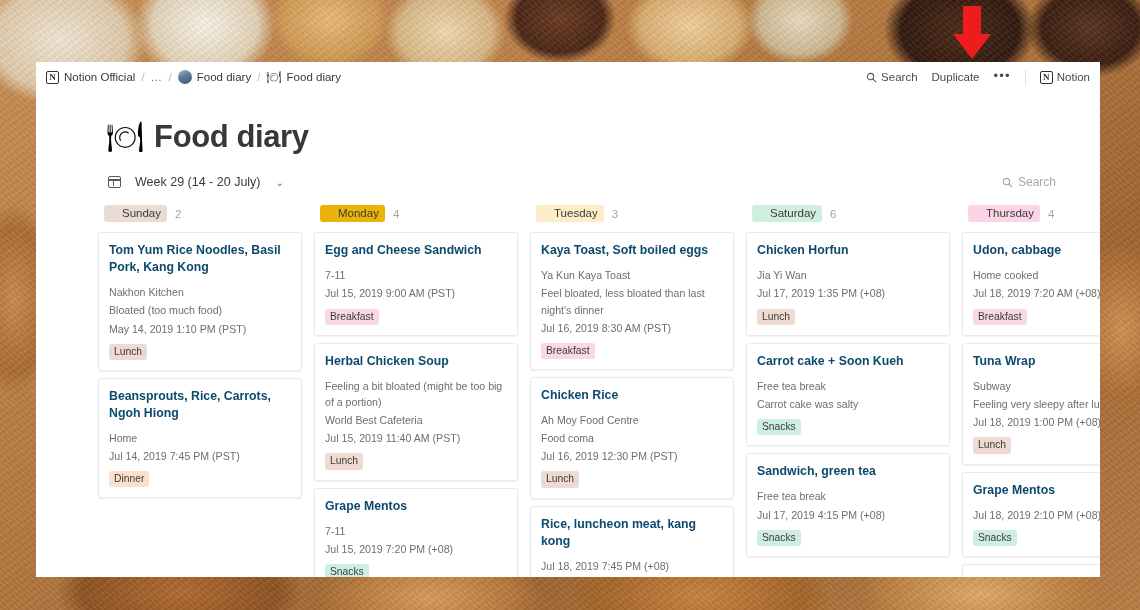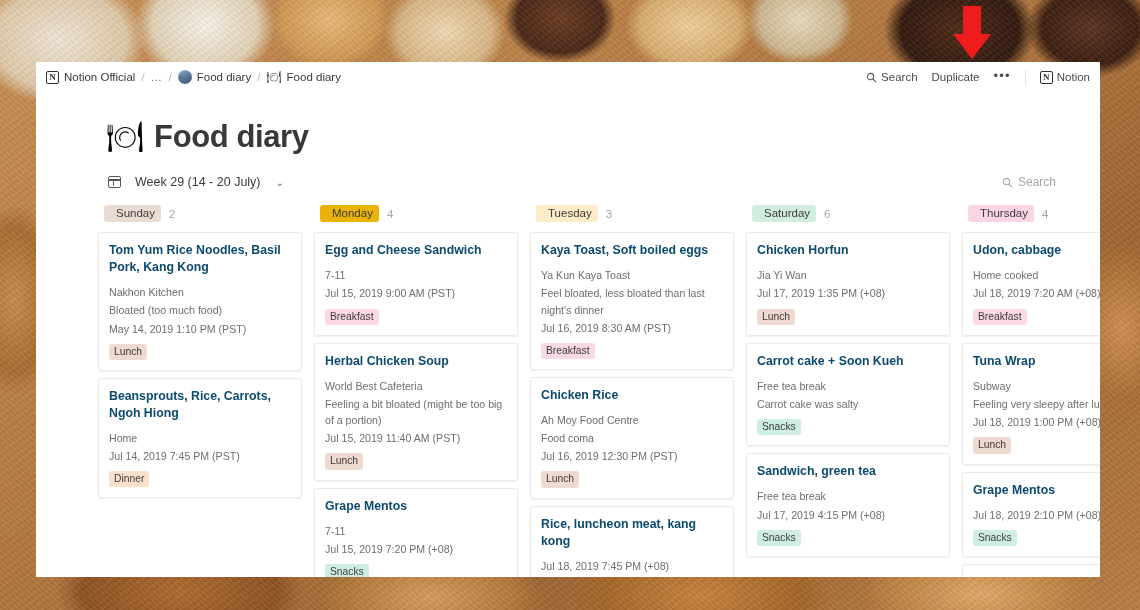--- a/index.html
+++ b/index.html
@@ -136,21 +136,21 @@
     margin-top: 14px;
     gap: 0px;
     align-items: flex-start;
   }
   .column { width: 216px; flex: none; padding-right: 12px; }
   .col-head {
     display: flex; align-items: center; gap: 8px;
     padding: 0 0 10px 6px;
   }
   .col-badge {
-    font-size: 11.5px; padding: 1px 6px 2px 12px; border-radius: 3px;
+    font-size: 11.5px; padding: 1px 6px 2px 18px; border-radius: 3px;
     color: #3d3b39; line-height: 1.25; white-space: nowrap;
   }
   .col-count { font-size: 11.5px; color: #a5a49f; }
 
   .card {
     background: #fff;
     border: 1px solid #eceae6;
     border-radius: 3px;
     box-shadow: 0 1px 2px rgba(15,15,15,.06);
     padding: 9px 10px 10px 10px;
@@ -249,21 +249,21 @@
           </div>
           <div class="card"><div class="card-title">Tom Yum Rice Noodles, Basil Pork, Kang Kong</div><div class="card-line">Nakhon Kitchen</div><div class="card-line">Bloated (too much food)</div><div class="card-line">May 14, 2019 1:10 PM (PST)</div><span class="tag" style="background: rgb(238, 218, 208);">Lunch</span></div>
           <div class="card"><div class="card-title">Beansprouts, Rice, Carrots, Ngoh Hiong</div><div class="card-line">Home</div><div class="card-line">Jul 14, 2019 7:45 PM (PST)</div><span class="tag" style="background: rgb(251, 224, 205);">Dinner</span></div>
         </div>
         <div class="column">
           <div class="col-head">
             <span class="col-badge" style="background: #eab308;">Monday</span>
             <span class="col-count">4</span>
           </div>
           <div class="card"><div class="card-title">Egg and Cheese Sandwich</div><div class="card-line">7-11</div><div class="card-line">Jul 15, 2019 9:00 AM (PST)</div><span class="tag" style="background: rgb(251, 216, 230);">Breakfast</span></div>
-          <div class="card"><div class="card-title">Herbal Chicken Soup</div><div class="card-line">World Best Cafeteria</div><div class="card-line">Feeling a bit bloated (might be too big of a portion)</div><div class="card-line">Jul 15, 2019 11:40 AM (PST)</div><span class="tag" style="background: rgb(238, 218, 208);">Lunch</span></div>
+          <div class="card"><div class="card-title">Herbal Chicken Soup</div><div class="card-line">Feeling a bit bloated (might be too big of a portion)</div><div class="card-line">World Best Cafeteria</div><div class="card-line">Jul 15, 2019 11:40 AM (PST)</div><span class="tag" style="background: rgb(238, 218, 208);">Lunch</span></div>
           <div class="card"><div class="card-title">Grape Mentos</div><div class="card-line">7-11</div><div class="card-line">Jul 15, 2019 7:20 PM (+08)</div><span class="tag" style="background: rgb(205, 238, 225);">Snacks</span></div>
         </div>
         <div class="column">
           <div class="col-head">
             <span class="col-badge" style="background: rgb(252, 236, 200);">Tuesday</span>
             <span class="col-count">3</span>
           </div>
           <div class="card"><div class="card-title">Kaya Toast, Soft boiled eggs</div><div class="card-line">Ya Kun Kaya Toast</div><div class="card-line">Feel bloated, less bloated than last night's dinner</div><div class="card-line">Jul 16, 2019 8:30 AM (PST)</div><span class="tag" style="background: rgb(251, 216, 230);">Breakfast</span></div>
           <div class="card"><div class="card-title">Chicken Rice</div><div class="card-line">Ah Moy Food Centre</div><div class="card-line">Food coma</div><div class="card-line">Jul 16, 2019 12:30 PM (PST)</div><span class="tag" style="background: rgb(238, 218, 208);">Lunch</span></div>
           <div class="card">

